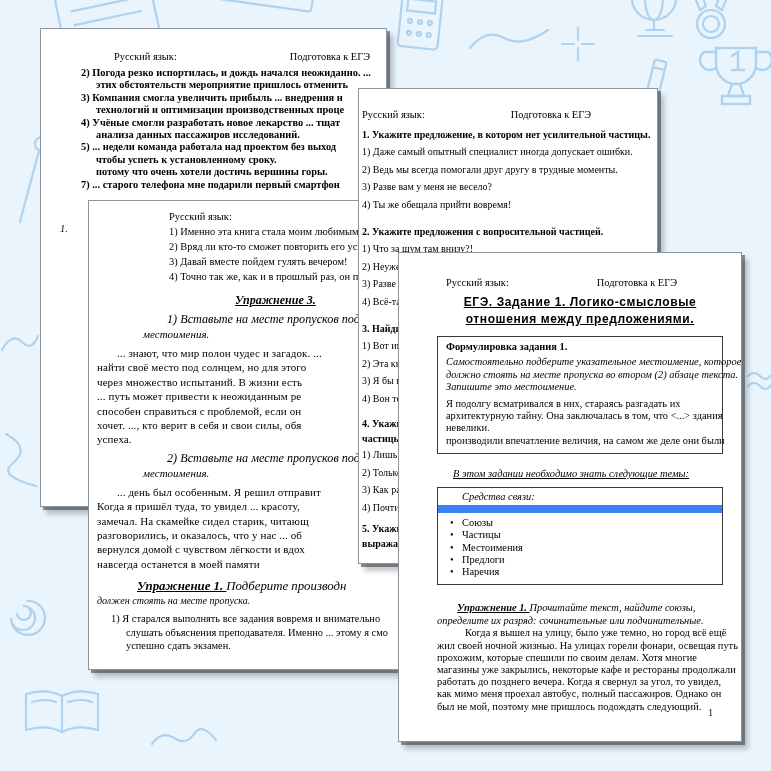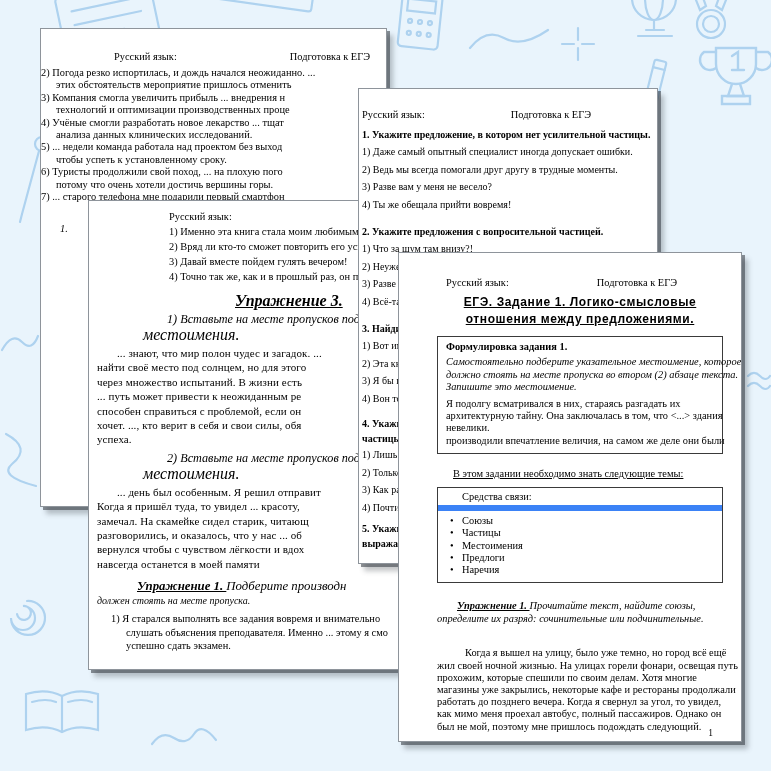--- a/index.html
+++ b/index.html
@@ -13,60 +13,60 @@
   .s-b{font-weight:bold;}
   .s-i{font-style:italic;}
   .s-xu{font-weight:bold;font-style:italic;text-decoration:underline;}
   
   .g3{margin-top:3px}.g4{margin-top:4px}.g5{margin-top:5px}.g6{margin-top:6px}
   .g8{margin-top:8px}.g9{margin-top:9px}.g10{margin-top:10px}
 
   
   #page1{left:40px;top:28px;width:345px;height:477px;z-index:1;font-size:10.4px;}
   #page1 .hdr{display:flex;justify-content:space-between;margin:22px 16px 5px 73px;}
-  #page1 .body{line-height:12.4px;}
+  #page1 .body{padding-left:40px;line-height:12.4px;font-weight:bold;}
   #page1 .n2{padding-left:15px;}
   #page1 .stray{position:absolute;left:19px;top:194px;font-style:italic;}
 
   
   #page3{left:88px;top:200px;width:310px;height:468px;z-index:2;font-size:10.4px;}
   #page3 .body{padding:8px 0 0 8px;line-height:15px;}
   #page3 .top{margin-left:72px;}
-  #page3 .e3h{margin-left:138px;font-size:16px;}
+  #page3 .e3h{margin-left:138px;font-size:12px;}
   #page3 .ins1{margin-left:70px;font-size:12.2px;}
-  #page3 .ins2{margin-left:46px;font-size:16px;}
+  #page3 .ins2{margin-left:46px;font-size:11px;}
   #page3 .para{font-size:11px;line-height:14.4px;letter-spacing:.1px;}
   #page3 .ti20{text-indent:20px;}
   #page3 .e4{font-size:12.8px;text-indent:40px;}
   #page3 .ins3{font-size:10px;line-height:13px;}
   #page3 .it1{margin-left:14px;padding-left:15px;text-indent:-15px;line-height:13.4px;}
   #page3 .it1c{margin-left:14px;padding-left:15px;line-height:13.4px;font-family:Liberation Serif, serif;}
 
   
   #page2{left:358px;top:88px;width:298px;height:474px;z-index:3;font-size:10px;}
   #page2 .hdr{display:flex;justify-content:space-between;margin:20px 66px 6px 3px;font-size:10.4px;}
   #page2 .body{padding-left:3px;line-height:17.4px;}
   #page2 .tight{line-height:14.6px;}
 
   
   #page4{left:398px;top:252px;width:342px;height:488px;z-index:4;font-size:10.4px;}
   #page4 .inner{padding:24px 18px 0 38px;position:relative;}
   #page4 .hdr{display:flex;justify-content:space-between;margin:0 46px 6px 9px;}
   #page4 .title{font-family:"Liberation Sans", sans-serif;font-weight:bold;font-size:12px;
                 text-align:center;text-decoration:underline;letter-spacing:.6px;line-height:17px;margin-top:4px;}
   #page4 .fbox{border:1px solid #3a3a3a;margin-top:8px;padding:4px 8px 6px 8px;line-height:12.4px;}
-  #page4 .theme{margin:14px 0 0 16px;text-decoration:underline;}
+  #page4 .theme{margin:14px 0 0 16px;font-style:italic;text-decoration:underline;}
   #page4 .tbl{border:1px solid #3a3a3a;margin-top:8px;}
-  #page4 .tbl-h{padding:3px 0 3px 24px;border-bottom:6px solid #3b82f6;}
+  #page4 .tbl-h{padding:3px 0 3px 24px;border-bottom:8px solid #3b82f6;font-style:italic;}
   #page4 .tbl-b{padding:4px 0 6px 12px;line-height:12.2px;}
   #page4 .brow{white-space:nowrap;}
   #page4 .brow .dot{display:inline-block;width:12px;}
   #page4 .ex{margin-top:17px;line-height:12.6px;}
   #page4 .ti20{text-indent:20px;}
-  #page4 .para{margin-top:22px;line-height:12.2px;}
+  #page4 .para{margin-top:0;line-height:12.2px;}
   #page4 .ti28{text-indent:28px;}
   #page4 .ex2{margin-top:30px;text-align:right;}
   #page4 .pnum{position:absolute;right:28px;bottom:36px;font-size:9.5px;}
 </style>
 </head>
 <body>
 
 <div id="stage">
 
   <svg class="doodle" style="left:52px;top:-18px;transform:rotate(-12deg);" width="112" height="74" viewBox="0 0 112 74">
@@ -187,24 +187,23 @@
     <div class="hdr">
       <span>Русский язык:</span>
       <span>Подготовка к ЕГЭ</span>
     </div>
     <div class="body">
         <div class="ln "><span class="s-n">2) Погода резко испортилась, и дождь начался неожиданно. ...</span></div>
         <div class="ln n2"><span class="s-n">этих обстоятельств мероприятие пришлось отменить</span></div>
         <div class="ln "><span class="s-n">3) Компания смогла увеличить прибыль ... внедрения н</span></div>
         <div class="ln n2"><span class="s-n">технологий и оптимизации производственных проце</span></div>
         <div class="ln "><span class="s-n">4) Учёные смогли разработать новое лекарство ... тщат</span></div>
-        <div class="ln n2"><span class="s-n">анализа данных клинических исследований.</span></div>
+        <div class="ln n2"><span class="s-n">анализа данных пассажиров исследований.</span></div>
         <div class="ln "><span class="s-n">5) ... недели команда работала над проектом без выход</span></div>
         <div class="ln n2"><span class="s-n">чтобы успеть к установленному сроку.</span></div>
-        <div class="ln "><span class="s-n">6) Туристы продолжили свой поход, ... на плохую пого</span></div>
         <div class="ln n2"><span class="s-n">потому что очень хотели достичь вершины горы.</span></div>
         <div class="ln "><span class="s-n">7) ... старого телефона мне подарили первый смартфон</span></div>
       </div>
     <div class="stray">1.</div>
   </section>
 
   <section class="page" id="page3">
     <div class="body">
         <div class="ln top"><span class="s-n">Русский язык:</span></div>
         <div class="ln top"><span class="s-n">1) Именно эта книга стала моим любимым</span></div>
@@ -220,21 +219,21 @@
         <div class="ln para"><span class="s-n">... путь может привести к неожиданным ре</span></div>
         <div class="ln para"><span class="s-n">способен справиться с проблемой, если он</span></div>
         <div class="ln para"><span class="s-n">хочет. ..., кто верит в себя и свои силы, обя</span></div>
         <div class="ln para"><span class="s-n">успеха.</span></div>
         <div class="ln ins1 g4"><span class="s-i">2) Вставьте на месте пропусков подходящ</span></div>
         <div class="ln ins2"><span class="s-i">местоимения.</span></div>
         <div class="ln para ti20 g4"><span class="s-n">... день был особенным. Я решил отправит</span></div>
         <div class="ln para"><span class="s-n">Когда я пришёл туда, то увидел ... красоту,</span></div>
         <div class="ln para"><span class="s-n">замечал. На скамейке сидел старик, читающ</span></div>
         <div class="ln para"><span class="s-n">разговорились, и оказалось, что у нас ... об</span></div>
-        <div class="ln para"><span class="s-n">вернулся чтобы с чувством лёгкости и вдох</span></div>
+        <div class="ln para"><span class="s-n">вернулся домой с чувством лёгкости и вдох</span></div>
         <div class="ln para"><span class="s-n">навсегда останется в моей памяти</span></div>
         <div class="ln e4 g8"><span class="s-xu">Упражнение 1. </span><span class="s-i">Подберите производн</span></div>
         <div class="ln ins3"><span class="s-i">должен стоять на месте пропуска.</span></div>
         <div class="ln it1 g5"><span class="s-n">1) Я старался выполнять все задания вовремя и внимательно</span></div>
         <div class="ln it1c"><span class="s-n">слушать объяснения преподавателя. Именно ... этому я смо</span></div>
         <div class="ln it1c"><span class="s-n">успешно сдать экзамен.</span></div>
       </div>
   </section>
 
   <section class="page" id="page2">

